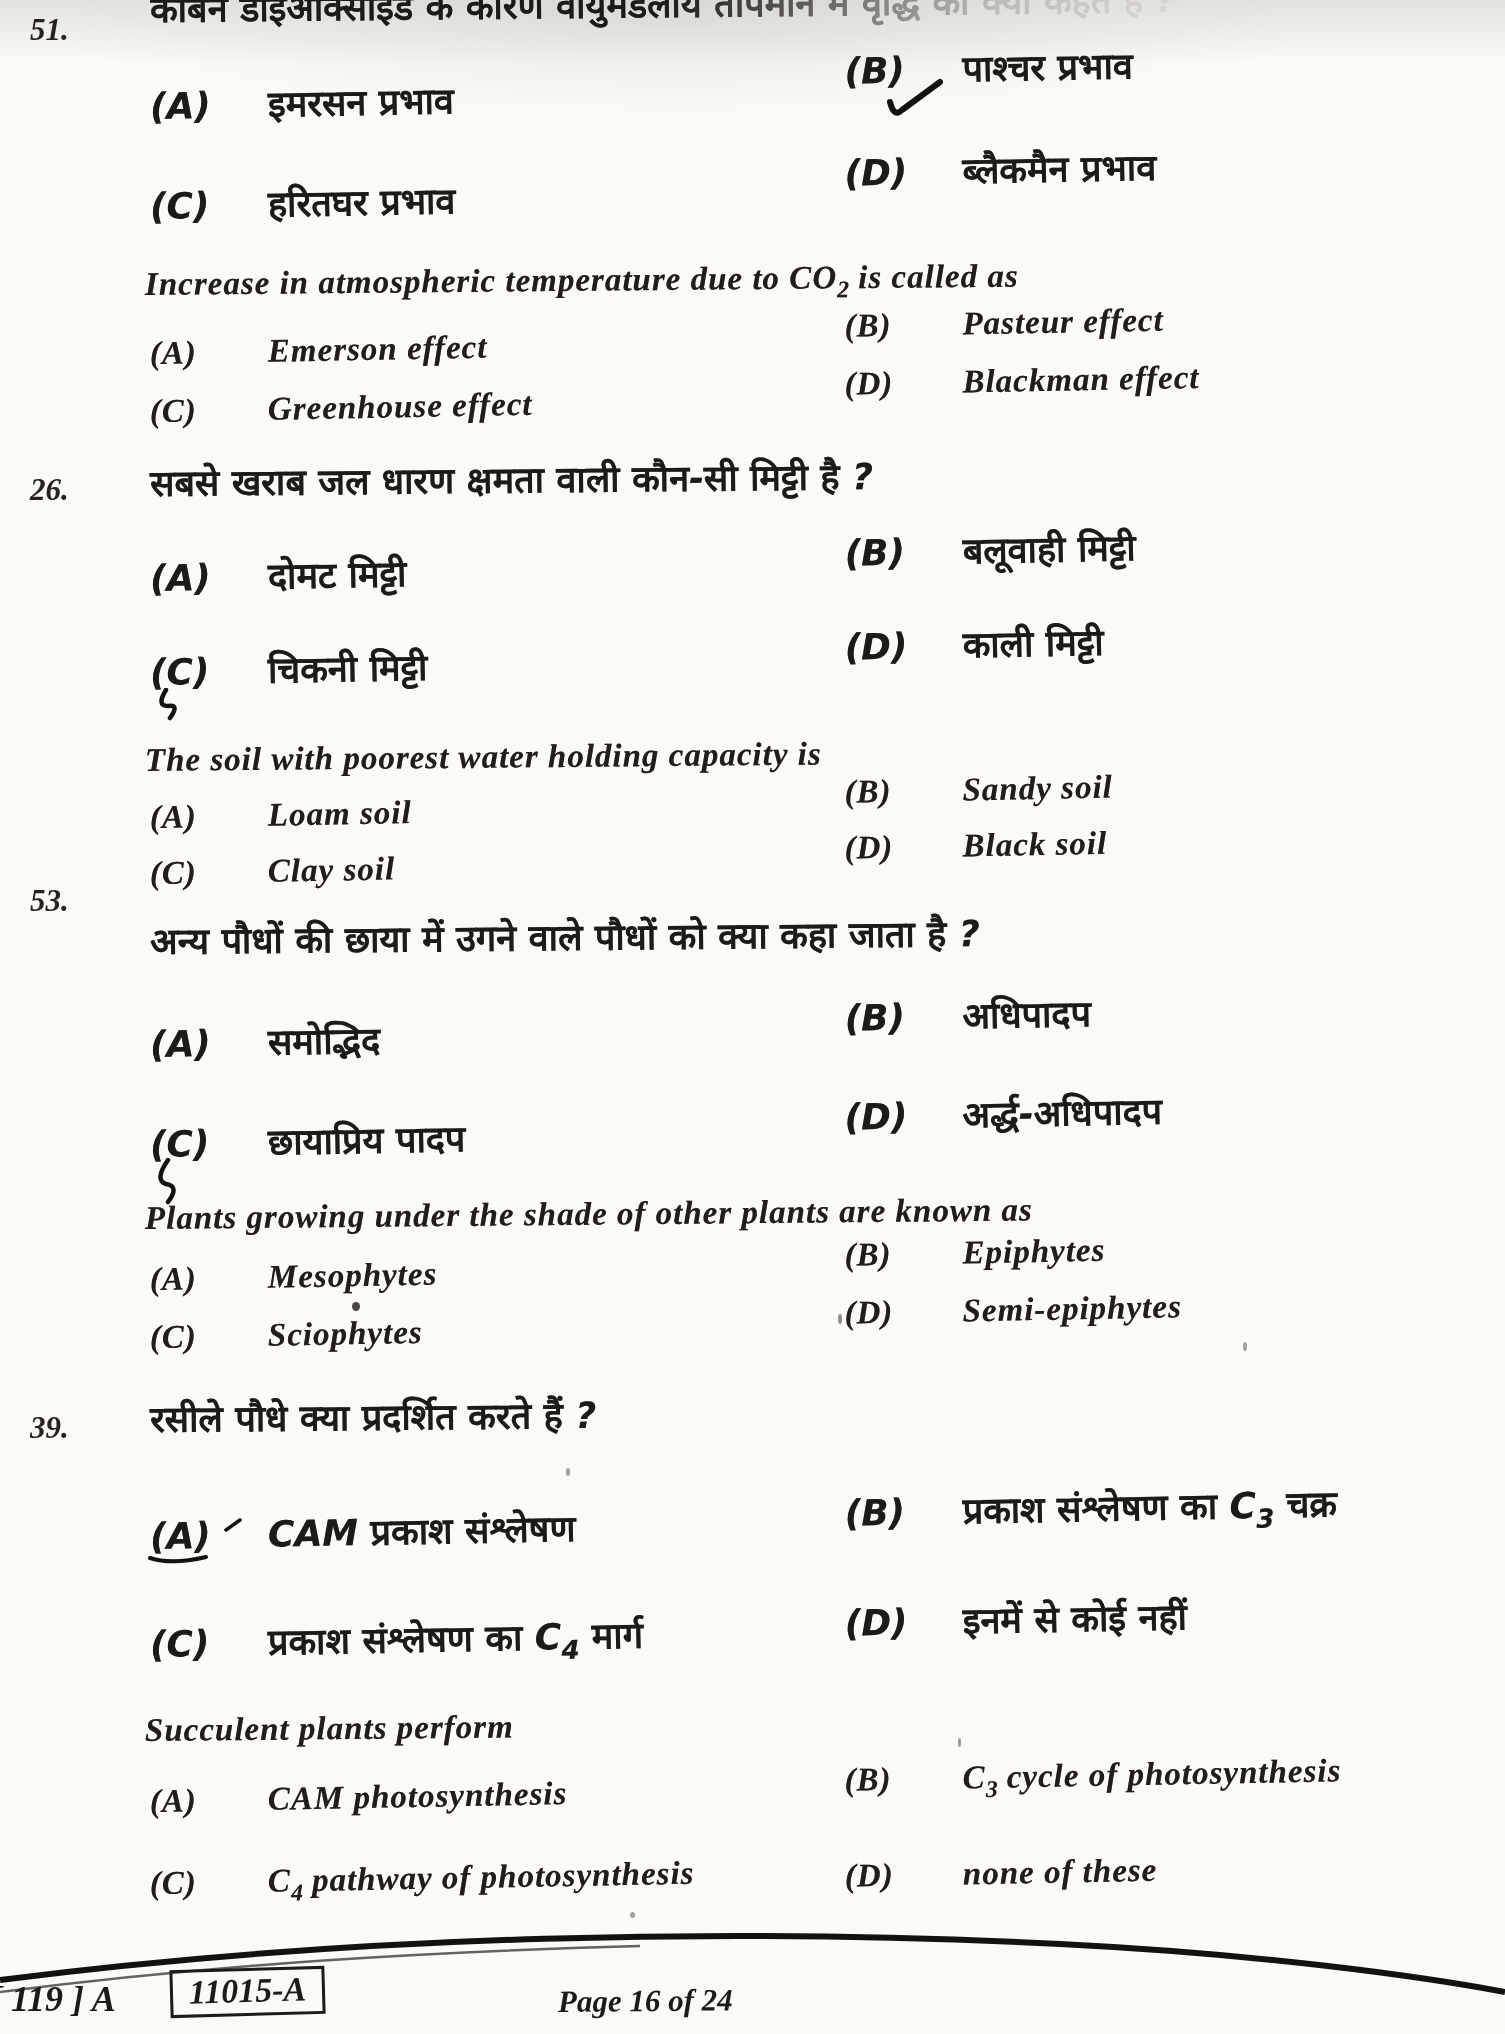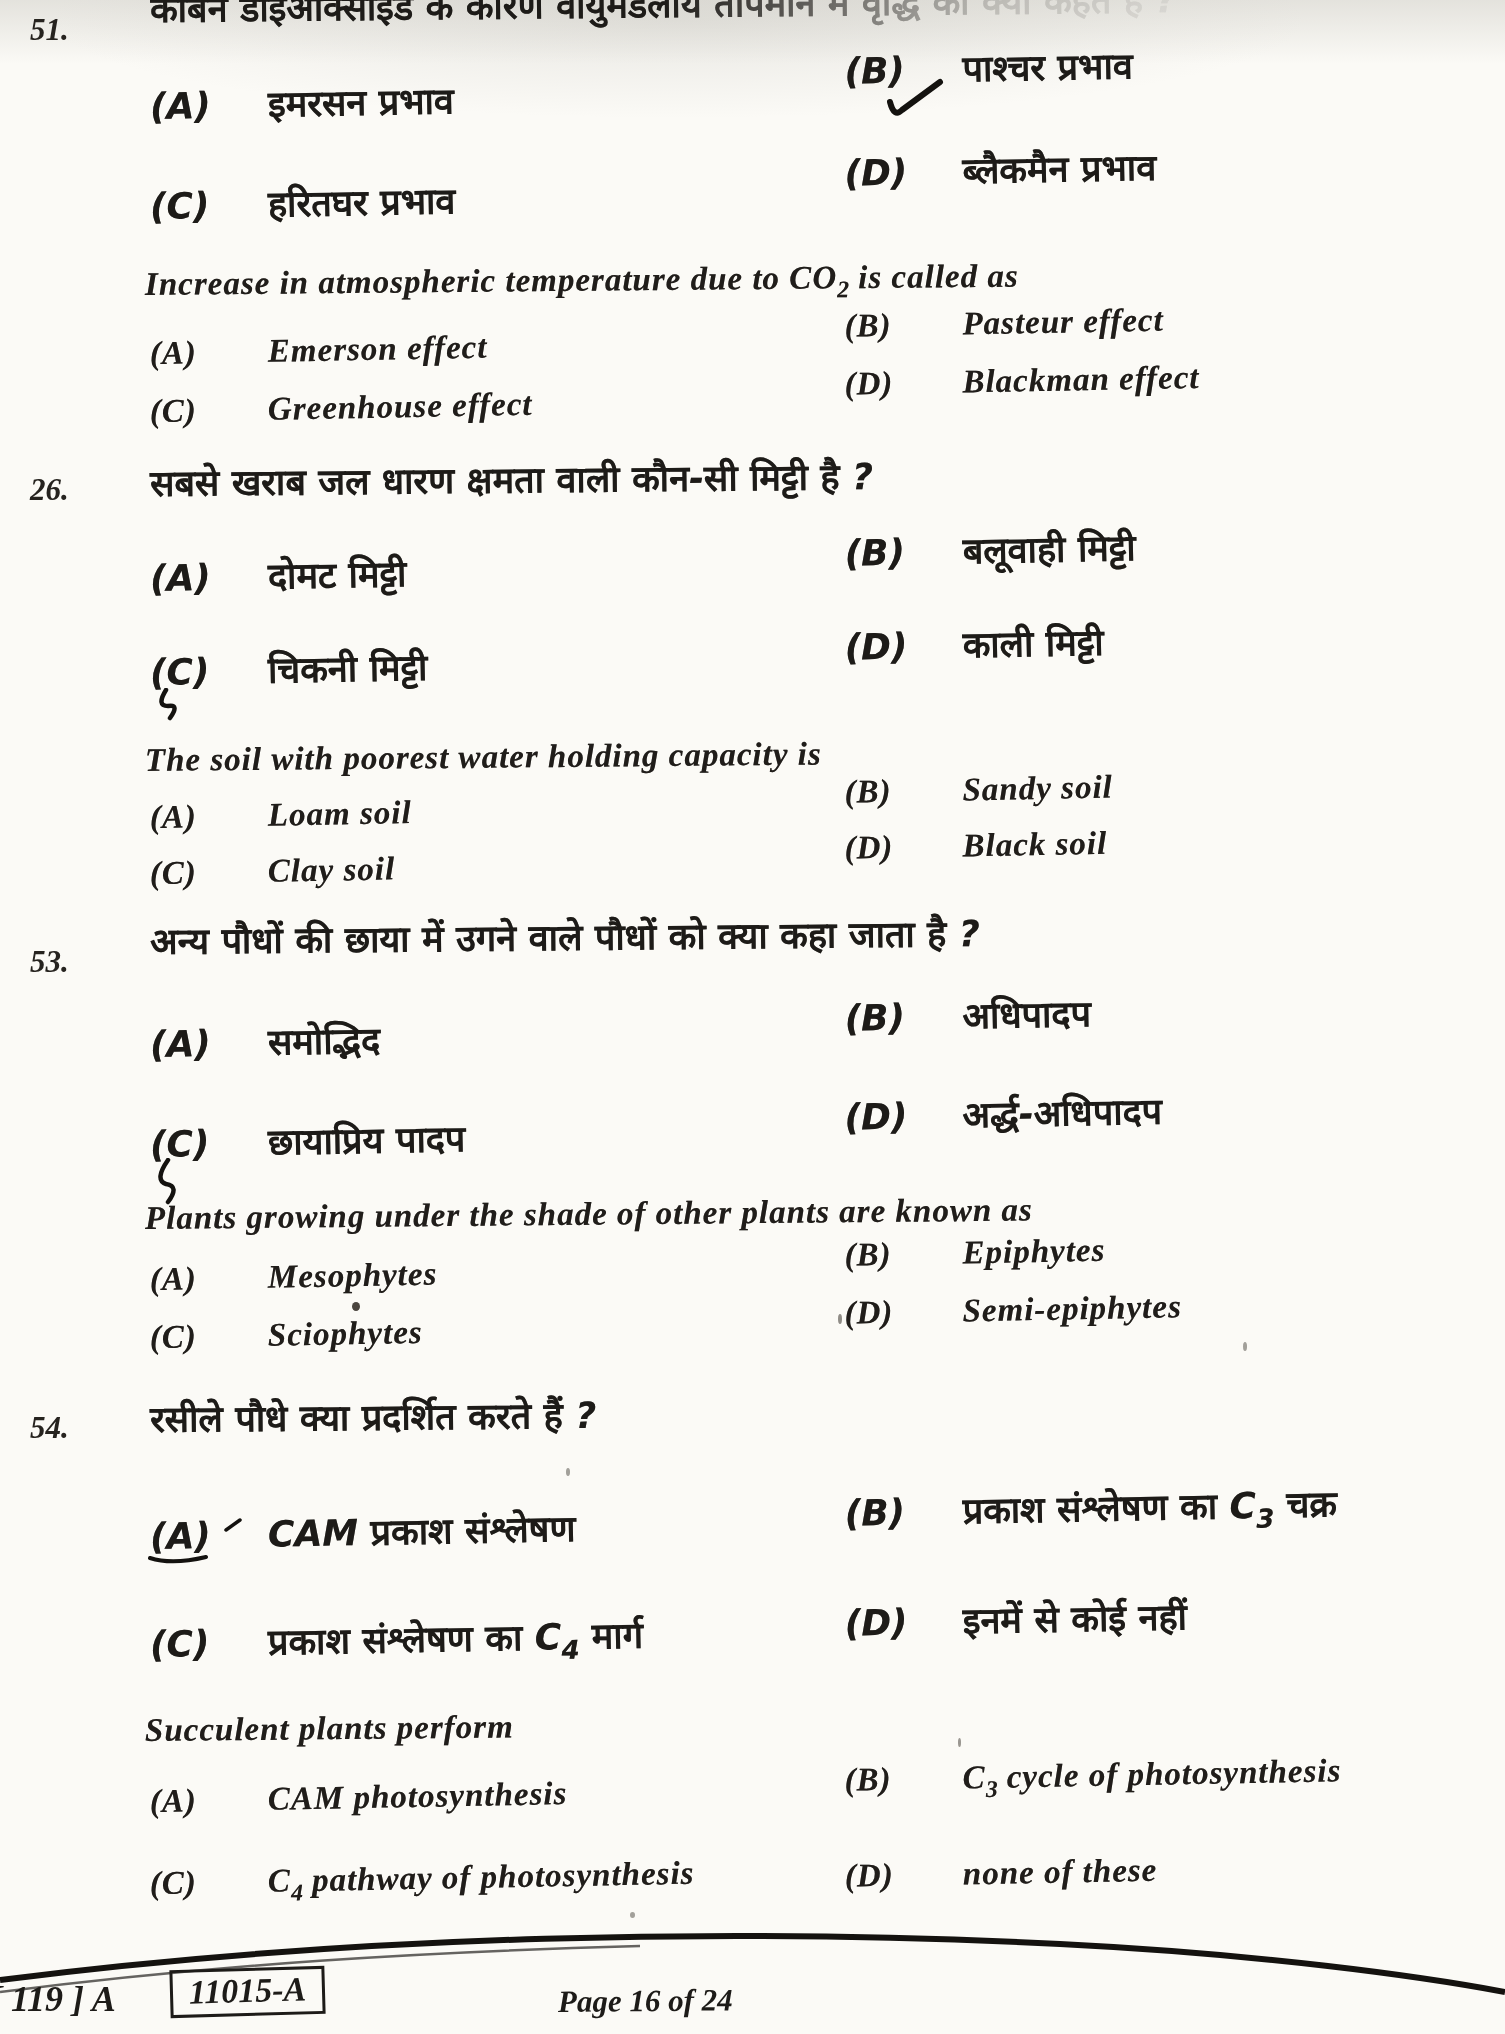--- a/index.html
+++ b/index.html
@@ -115,21 +115,21 @@
       <div class="opt en" style="left:150px;top:0">
         <span class="olabel">(C)</span><span>Clay soil</span>
       </div>
       <div class="opt en" style="left:845px;top:-12px">
         <span class="olabel">(D)</span><span>Black soil</span>
       </div>
     </div>
   </div>
 
   <div>
-    <div class="abs qnum" style="left:30px;top:944px">53.</div>
+    <div class="abs qnum" style="left:30px;top:883px">53.</div>
     <div class="abs hi tilt-soft" style="left:150px;top:916px">अन्य पौधों की छाया में उगने वाले पौधों को क्या कहा जाता है ?</div>
 
     <div class="row tilt" style="top:1022px">
       <div class="opt hi" style="left:150px;top:0">
         <span class="olabel">(A)</span><span>समोद्भिद</span>
       </div>
       <div class="opt hi" style="left:845px;top:-13px">
         <span class="olabel">(B)</span><span>अधिपादप</span>
       </div>
     </div>
@@ -155,21 +155,21 @@
       <div class="opt en" style="left:150px;top:0">
         <span class="olabel">(C)</span><span>Sciophytes</span>
       </div>
       <div class="opt en" style="left:845px;top:-11px">
         <span class="olabel">(D)</span><span>Semi-epiphytes</span>
       </div>
     </div>
   </div>
 
   <div>
-    <div class="abs qnum" style="left:30px;top:1410px">54.</div>
+    <div class="abs qnum" style="left:30px;top:1410px">39.</div>
     <div class="abs hi tilt-soft" style="left:150px;top:1394px">रसीले पौधे क्या प्रदर्शित करते हैं ?</div>
 
     <div class="row tilt" style="top:1514px">
       <div class="opt hi" style="left:150px;top:0">
         <span class="olabel">(A)</span><span>CAM प्रकाश संश्लेषण</span>
       </div>
       <div class="opt hi" style="left:845px;top:-10px">
         <span class="olabel">(B)</span><span><span>प्रकाश संश्लेषण का C</span><sub>3</sub><span> चक्र</span></span>
       </div>
     </div>

